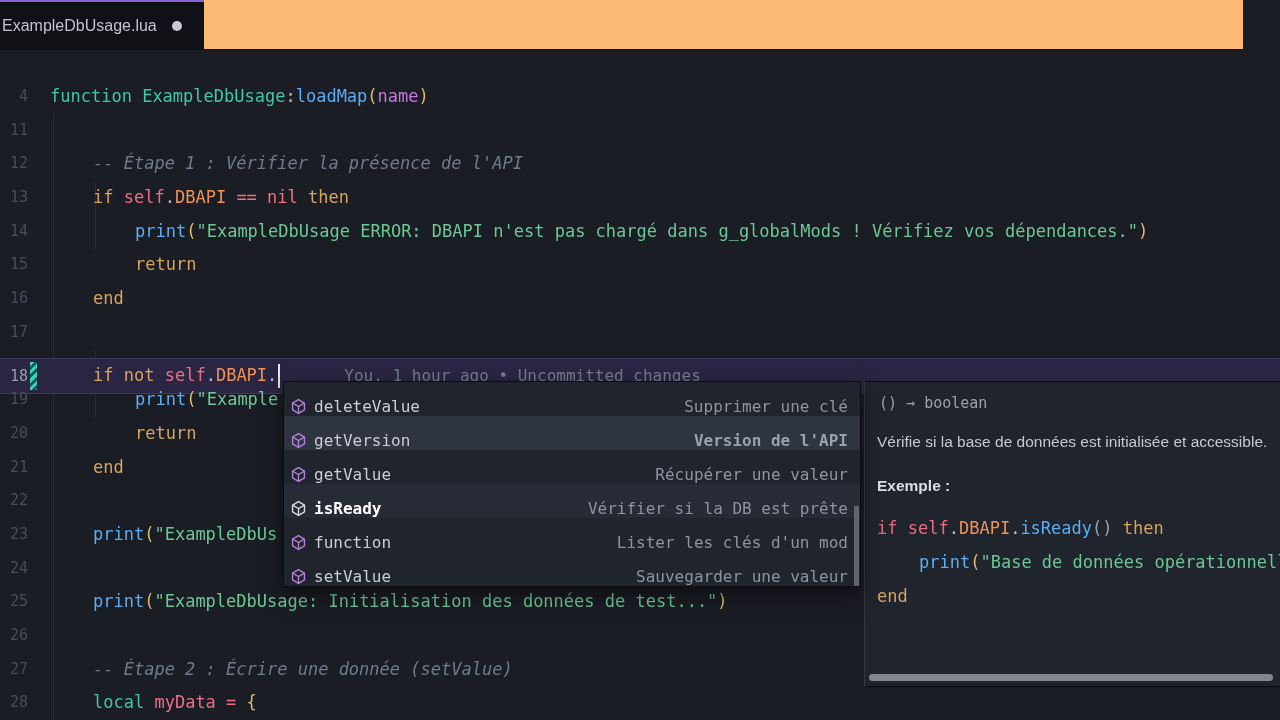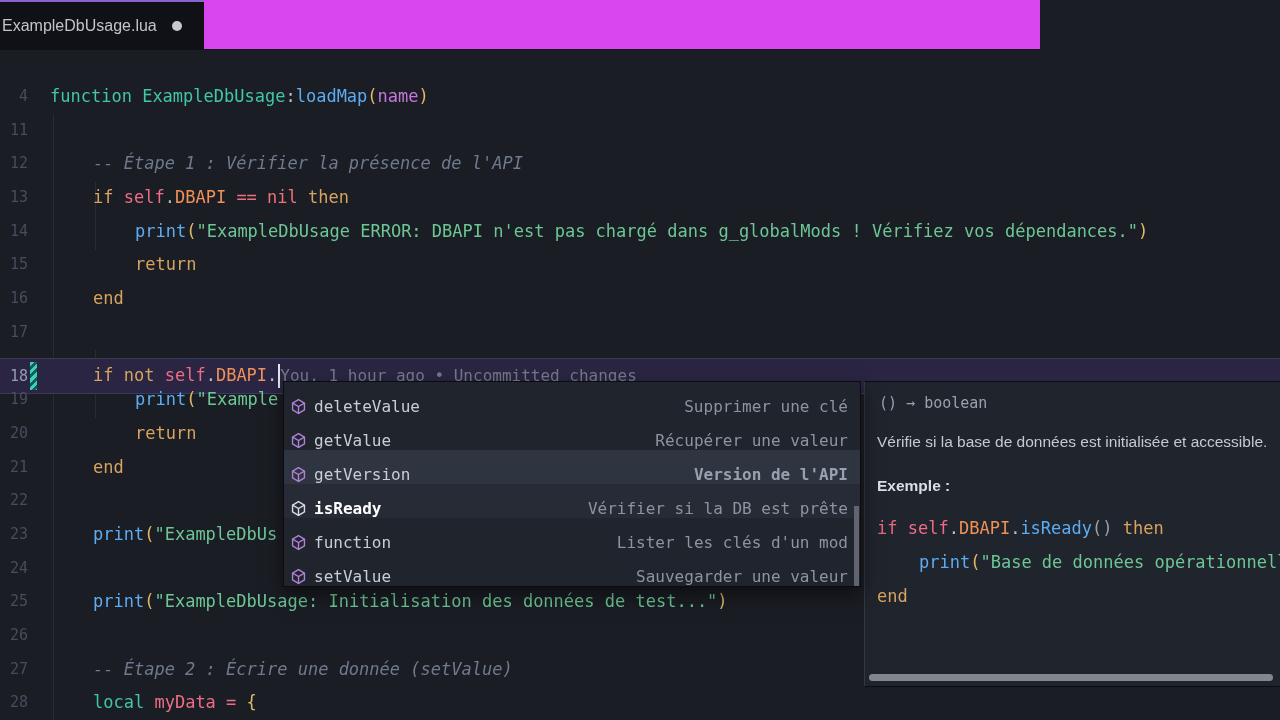--- a/index.html
+++ b/index.html
@@ -2,38 +2,38 @@
 <html><head>
 <meta charset="utf-8">
 <style>
   html,body{margin:0;padding:0;}
   body{
     position:relative;width:1280px;height:720px;overflow:hidden;
     background:#1b1d24;font-family:"DejaVu Sans Mono",monospace;
     -webkit-font-smoothing:antialiased;
   }
   
-  .tabbar{position:absolute;left:0;top:0;width:1040px;height:50px;background:#d946ef;border-bottom:1px solid #101216;box-sizing:border-box;}
+  .tabbar{position:absolute;left:0;top:0;width:1243px;height:50px;background:#fdba74;border-bottom:1px solid #101216;box-sizing:border-box;}
   .tab{position:absolute;left:-10px;top:0;width:214px;height:50px;background:#101116;border-top:2px solid #8a63d2;display:flex;align-items:center;padding-left:12px;box-sizing:border-box;}
   .tab-label{color:#c1c4cb;font-family:"Liberation Sans",sans-serif;font-size:16px;white-space:nowrap;}
   .dot{width:10px;height:10px;border-radius:50%;background:#c6c9cf;margin-left:15px;flex:none;}
   
   .editor{position:absolute;left:0;top:50px;width:1280px;height:670px;background:#1b1d24;}
   .guide{position:absolute;width:1px;background:#272b34;}
   .row{position:absolute;left:0;width:1280px;height:34px;display:flex;align-items:center;}
   .row.current{background:#2a2542;border-top:1px solid #3e3761;border-bottom:1px solid #3e3761;box-sizing:content-box;}
   .lnum{position:absolute;left:0;width:28px;text-align:right;color:#474d5d;font-size:15px;}
   .row.current .lnum{color:#9togethe} 
   .row.current .lnum{color:#979dae;}
   .gitmod{position:absolute;left:30px;top:3px;bottom:3px;width:7px;
     background:repeating-linear-gradient(135deg,#39d0bd 0 3px,#135f55 3px 6px);}
   .code{position:absolute;left:50px;white-space:pre;font-size:17px;color:#c8ccd4;}
   .ind1{left:93px;} .ind2{left:135px;}
   .caret{display:inline-block;width:2px;height:24px;background:#e2e4ea;vertical-align:middle;margin-left:1px;}
-  .blame{color:#747a8a;font-size:16px;}
+  .blame{color:#747a8a;font-size:16px;margin-left:64px;}
   
   .tok-kw2{color:#41c6a8;}      
   .tok-kw{color:#d7a35f;}       
   .tok-kwred{color:#e5697d;}    
   .tok-self{color:#ee6d85;}
   .tok-prop{color:#f09157;}
   .tok-op{color:#ee6d85;}
   .tok-nil{color:#f07178;}
   .tok-func{color:#5cacf2;}
   .tok-str{color:#6cc795;}
@@ -166,39 +166,39 @@
       <div class="s-row">
         <span class="s-icon">
           <svg width="17" height="17" viewBox="0 0 16 16" fill="none" stroke="#b180d7" stroke-width="1.3">
             <path d="M8 1.5 L13.6 4.75 V11.25 L8 14.5 L2.4 11.25 V4.75 Z"></path>
             <path d="M2.4 4.75 L8 8 L13.6 4.75 M8 8 V14.5"></path>
           </svg>
         </span>
         <span class="s-label">deleteValue</span>
         <span class="s-detail">Supprimer une clé</span>
       </div>
+      <div class="s-row hover">
+        <span class="s-icon">
+          <svg width="17" height="17" viewBox="0 0 16 16" fill="none" stroke="#b180d7" stroke-width="1.3">
+            <path d="M8 1.5 L13.6 4.75 V11.25 L8 14.5 L2.4 11.25 V4.75 Z"></path>
+            <path d="M2.4 4.75 L8 8 L13.6 4.75 M8 8 V14.5"></path>
+          </svg>
+        </span>
+        <span class="s-label">getVersion</span>
+        <span class="s-detail">Version de l'API</span>
+      </div>
       <div class="s-row">
         <span class="s-icon">
           <svg width="17" height="17" viewBox="0 0 16 16" fill="none" stroke="#b180d7" stroke-width="1.3">
             <path d="M8 1.5 L13.6 4.75 V11.25 L8 14.5 L2.4 11.25 V4.75 Z"></path>
             <path d="M2.4 4.75 L8 8 L13.6 4.75 M8 8 V14.5"></path>
           </svg>
         </span>
         <span class="s-label">getValue</span>
         <span class="s-detail">Récupérer une valeur</span>
-      </div>
-      <div class="s-row hover">
-        <span class="s-icon">
-          <svg width="17" height="17" viewBox="0 0 16 16" fill="none" stroke="#b180d7" stroke-width="1.3">
-            <path d="M8 1.5 L13.6 4.75 V11.25 L8 14.5 L2.4 11.25 V4.75 Z"></path>
-            <path d="M2.4 4.75 L8 8 L13.6 4.75 M8 8 V14.5"></path>
-          </svg>
-        </span>
-        <span class="s-label">getVersion</span>
-        <span class="s-detail">Version de l'API</span>
       </div>
       <div class="s-row selected">
         <span class="s-icon">
           <svg width="17" height="17" viewBox="0 0 16 16" fill="none" stroke="#d9dde3" stroke-width="1.3">
             <path d="M8 1.5 L13.6 4.75 V11.25 L8 14.5 L2.4 11.25 V4.75 Z"></path>
             <path d="M2.4 4.75 L8 8 L13.6 4.75 M8 8 V14.5"></path>
           </svg>
         </span>
         <span class="s-label">isReady</span>
         <span class="s-detail">Vérifier si la DB est prête</span>

